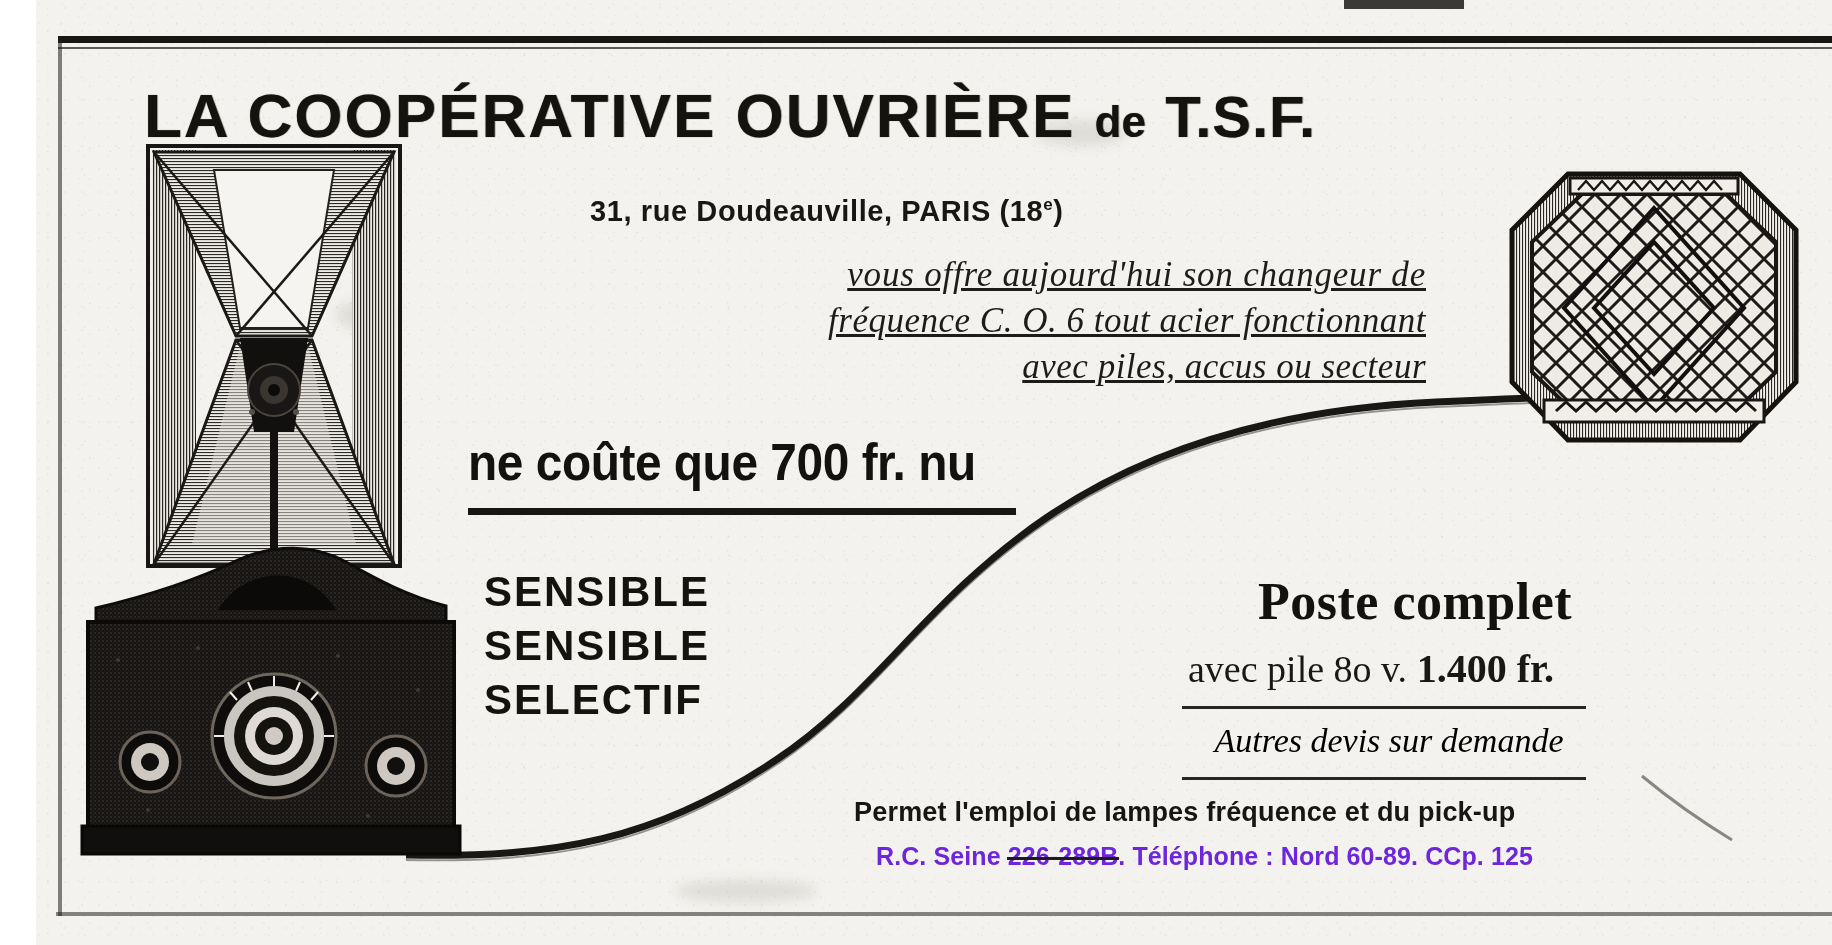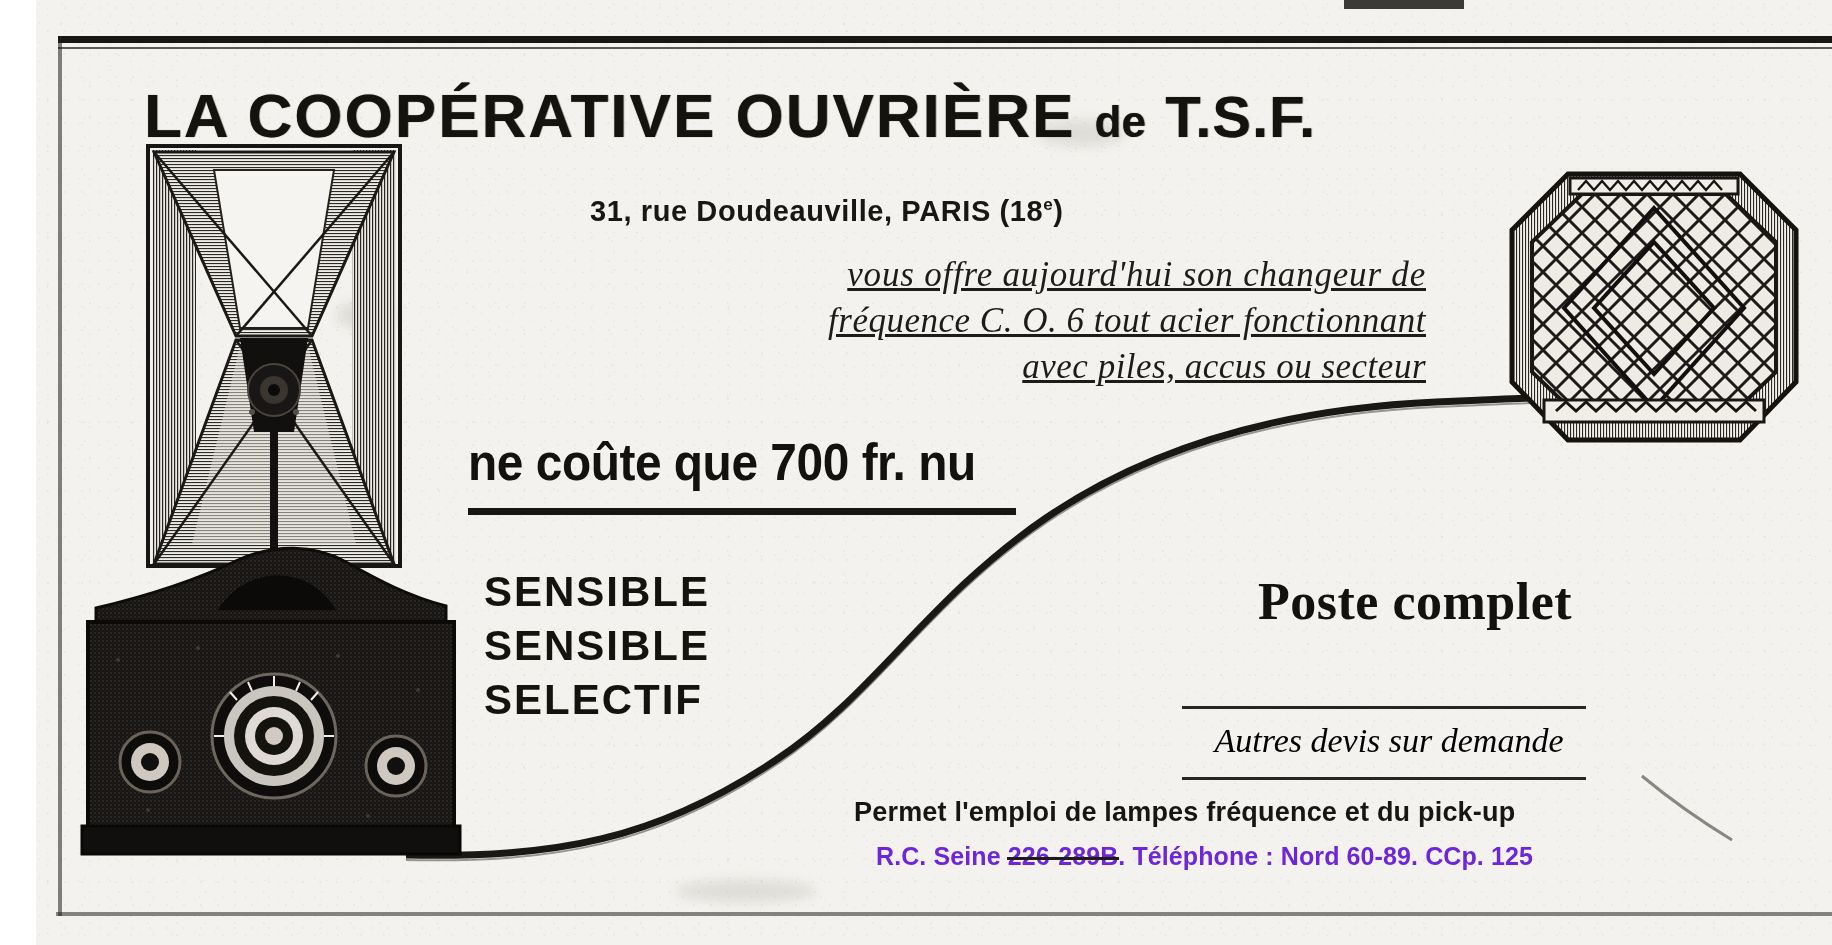--- a/index.html
+++ b/index.html
@@ -362,20 +362,24 @@
   <div class="price">ne coûte que 700 fr. nu</div>
   <div class="price-rule"></div>
 
   <div class="adjectives">
     <span>SENSIBLE</span>
     <span>SENSIBLE</span>
     <span>SELECTIF</span>
   </div>
 
   <div class="poste">Poste complet</div>
+  <div class="pile">
+    <span>avec pile 8o v.</span>
+    <b>1.400 fr.</b>
+  </div>
   <div class="rule-devis-top"></div>
   <div class="devis">Autres devis sur demande</div>
   <div class="rule-devis-bot"></div>
   <div class="permet">Permet l'emploi de lampes fréquence et du pick-up</div>
   <div class="legal">
     <span>R.C. Seine</span>
     <span class="struck">226-289B</span><span>. Téléphone :</span>
     <span>Nord 60-89.</span>
     <span>CCp. 125</span>
   </div>

